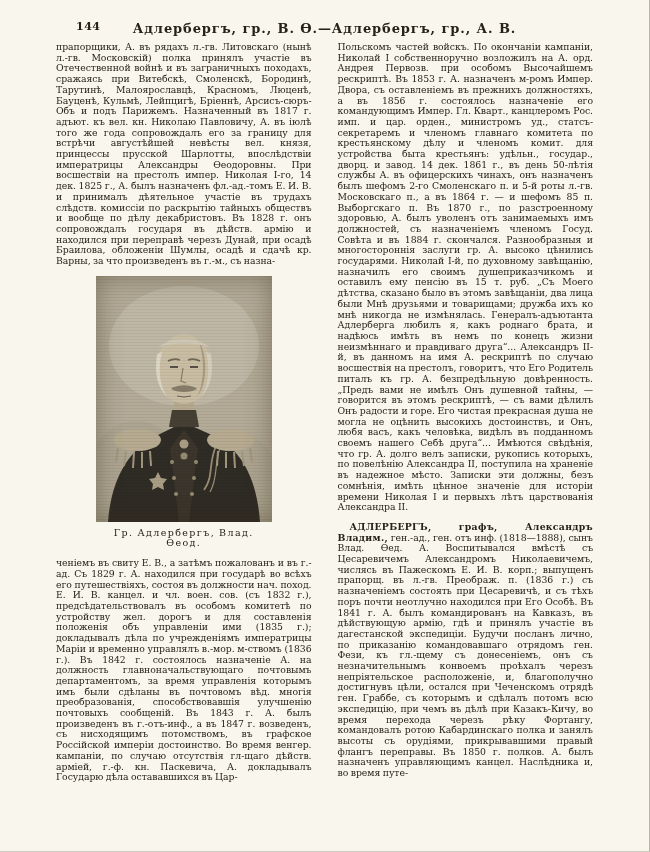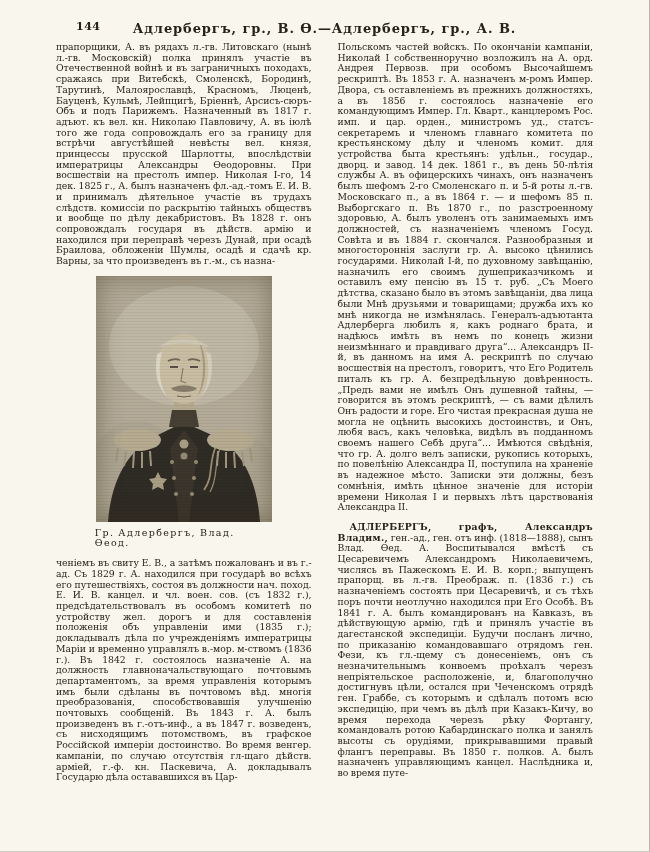--- a/index.html
+++ b/index.html
@@ -44,21 +44,21 @@
   .portrait-frame::before {
     content: ""; position: absolute; inset: 0; z-index: 2;
     box-shadow: inset 0 0 26px rgba(60,48,25,0.45);
   }
   .portrait-frame::after {
     content: ""; position: absolute; inset: 0; z-index: 3; pointer-events: none;
     background: repeating-linear-gradient(to bottom, rgba(0,0,0,0.05) 0 1px, transparent 1px 3px);
   }
   .portrait-frame svg { display: block; }
   figcaption.portrait-caption {
-    text-align: left; font-size: 9.5px; letter-spacing: 1.4px;
+    text-align: center; font-size: 9.5px; letter-spacing: 1.4px;
     margin: 6px 0 9px 0;
   }
 </style>
 </head>
 <body>
 
 <div class="page">
 
   <div class="page-header">
     <span class="page-number">144</span>

